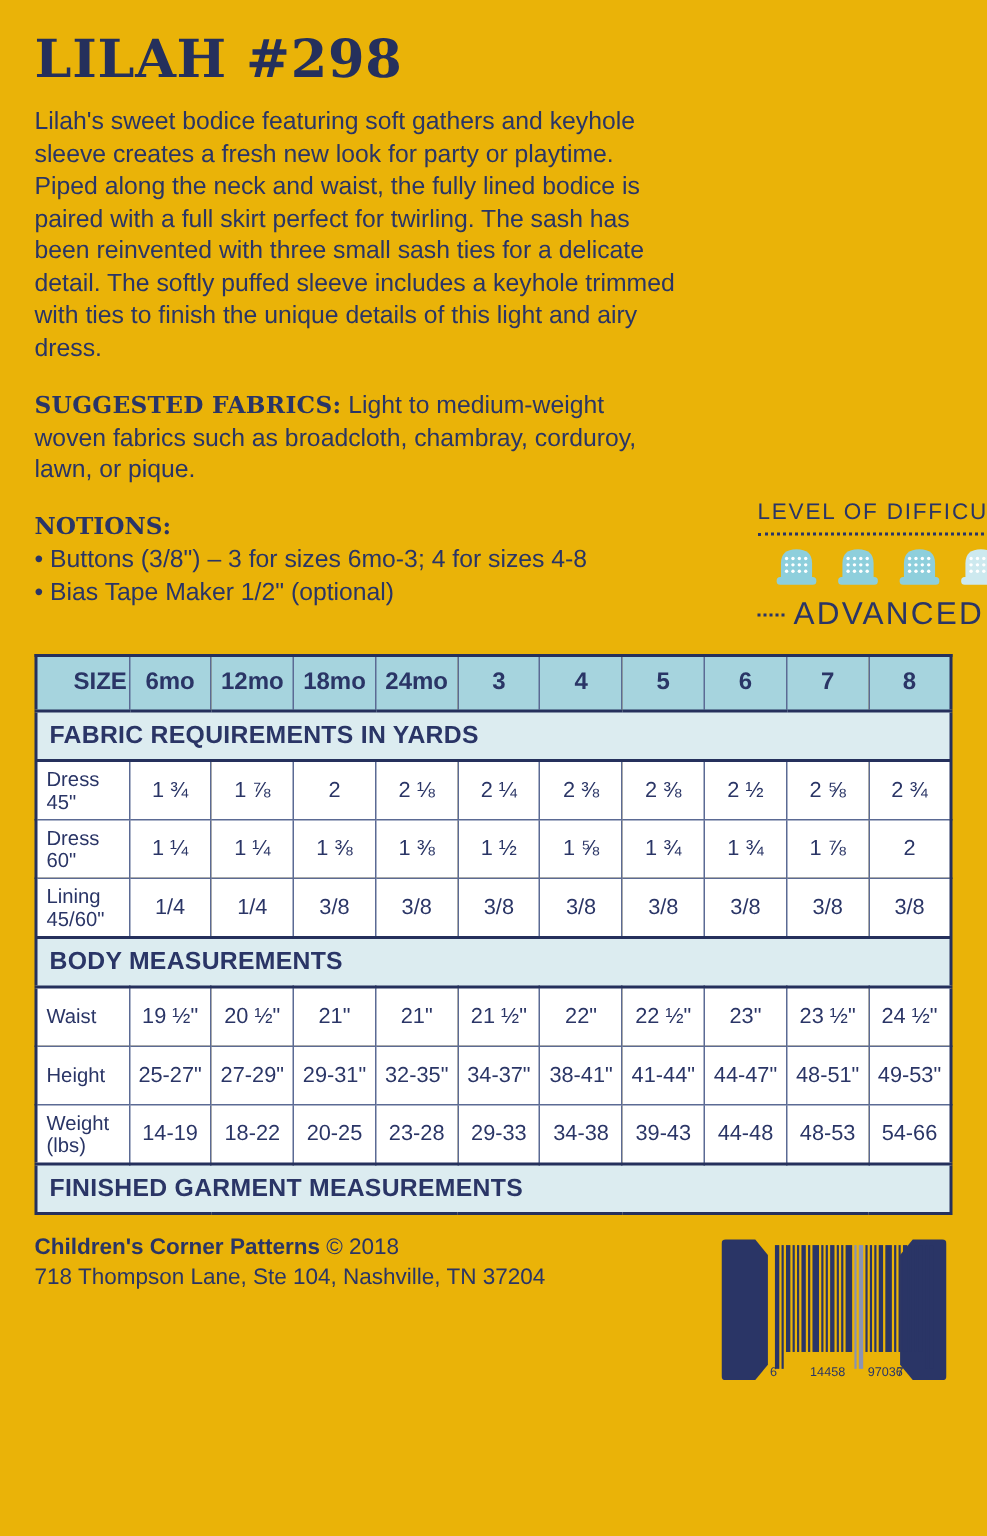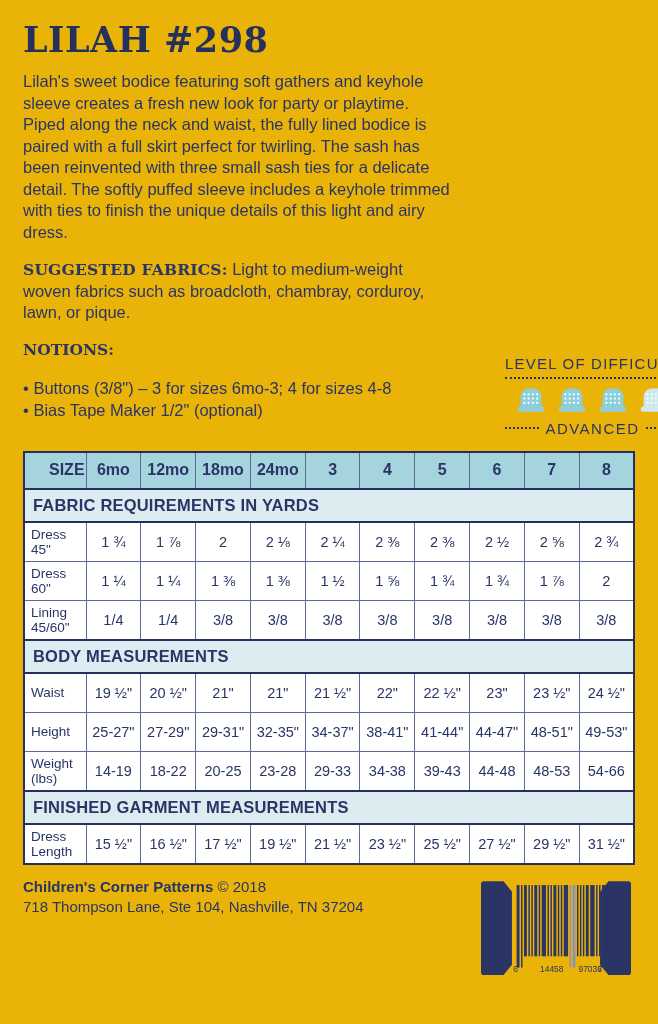--- a/index.html
+++ b/index.html
@@ -25,35 +25,35 @@
     font-weight:600;letter-spacing:.5px;
     color:#25305c;
   }
   .body-text{font-size:16.5px;line-height:21.5px;margin:0 0 16px 0;}
   .lead{
     font-family:"DejaVu Serif","Liberation Serif",serif;
     font-weight:700;font-size:15.5px;letter-spacing:.2px;
   }
   .notions-head{
     font-family:"DejaVu Serif","Liberation Serif",serif;
-    font-weight:700;font-size:15.5px;margin:0 0 18px 0;
+    font-weight:700;font-size:15.5px;margin:0 0 2px 0;
   }
   ul.notions{list-style:none;margin:0 0 16px 0;padding:0;font-size:16.5px;line-height:22px;}
   ul.notions li::before{content:"• ";}
 
   
   .lod{width:175px;text-align:center;margin-top:8px;}
   .lod-title{font-size:15px;letter-spacing:1.2px;font-weight:500;white-space:nowrap;}
   .dotted{border-bottom:2px dotted #2a3566;height:0;}
   .lod .dotted.full{margin:5px 0 6px 0;}
   .thimbles{display:flex;justify-content:center;gap:7px;margin:2px 0 6px 0;}
   .thimble{width:34px;height:29px;}
   .adv-row{display:flex;align-items:center;gap:6px;justify-content:center;}
   .adv-row .dotted{flex:1;}
-  .adv-label{font-size:15px;letter-spacing:1.5px;font-weight:500;}
+  .adv-label{font-size:21px;letter-spacing:1.5px;font-weight:500;}
 
   .illus{margin-top:6px;text-align:center;}
   .illus svg{display:block;margin:0 auto;}
   .illus-caption{font-size:16px;letter-spacing:3px;margin-top:1px;font-weight:500;}
 
   
   table.chart{
     border-collapse:collapse;
     width:612px;
     margin-top:14px;
@@ -348,33 +348,20 @@
           <td>23-28</td>
           <td>29-33</td>
           <td>34-38</td>
           <td>39-43</td>
           <td>44-48</td>
           <td>48-53</td>
           <td>54-66</td>
         </tr>
         <tr class="band-row">
           <td colspan="11">FINISHED GARMENT MEASUREMENTS</td>
-        </tr>
-        <tr class="data-row">
-          <td class="row-label">Dress Length</td>
-          <td>15 ½"</td>
-          <td>16 ½"</td>
-          <td>17 ½"</td>
-          <td>19 ½"</td>
-          <td>21 ½"</td>
-          <td>23 ½"</td>
-          <td>25 ½"</td>
-          <td>27 ½"</td>
-          <td>29 ½"</td>
-          <td>31 ½"</td>
         </tr>
       </tbody>
   </table>
 
   <div class="footer">
     <div class="footer-text">
       <p><span class="brand">Children's Corner Patterns</span><span> © 2018</span></p>
       <p>718 Thompson Lane, Ste 104, Nashville, TN 37204</p>
 
     </div>

